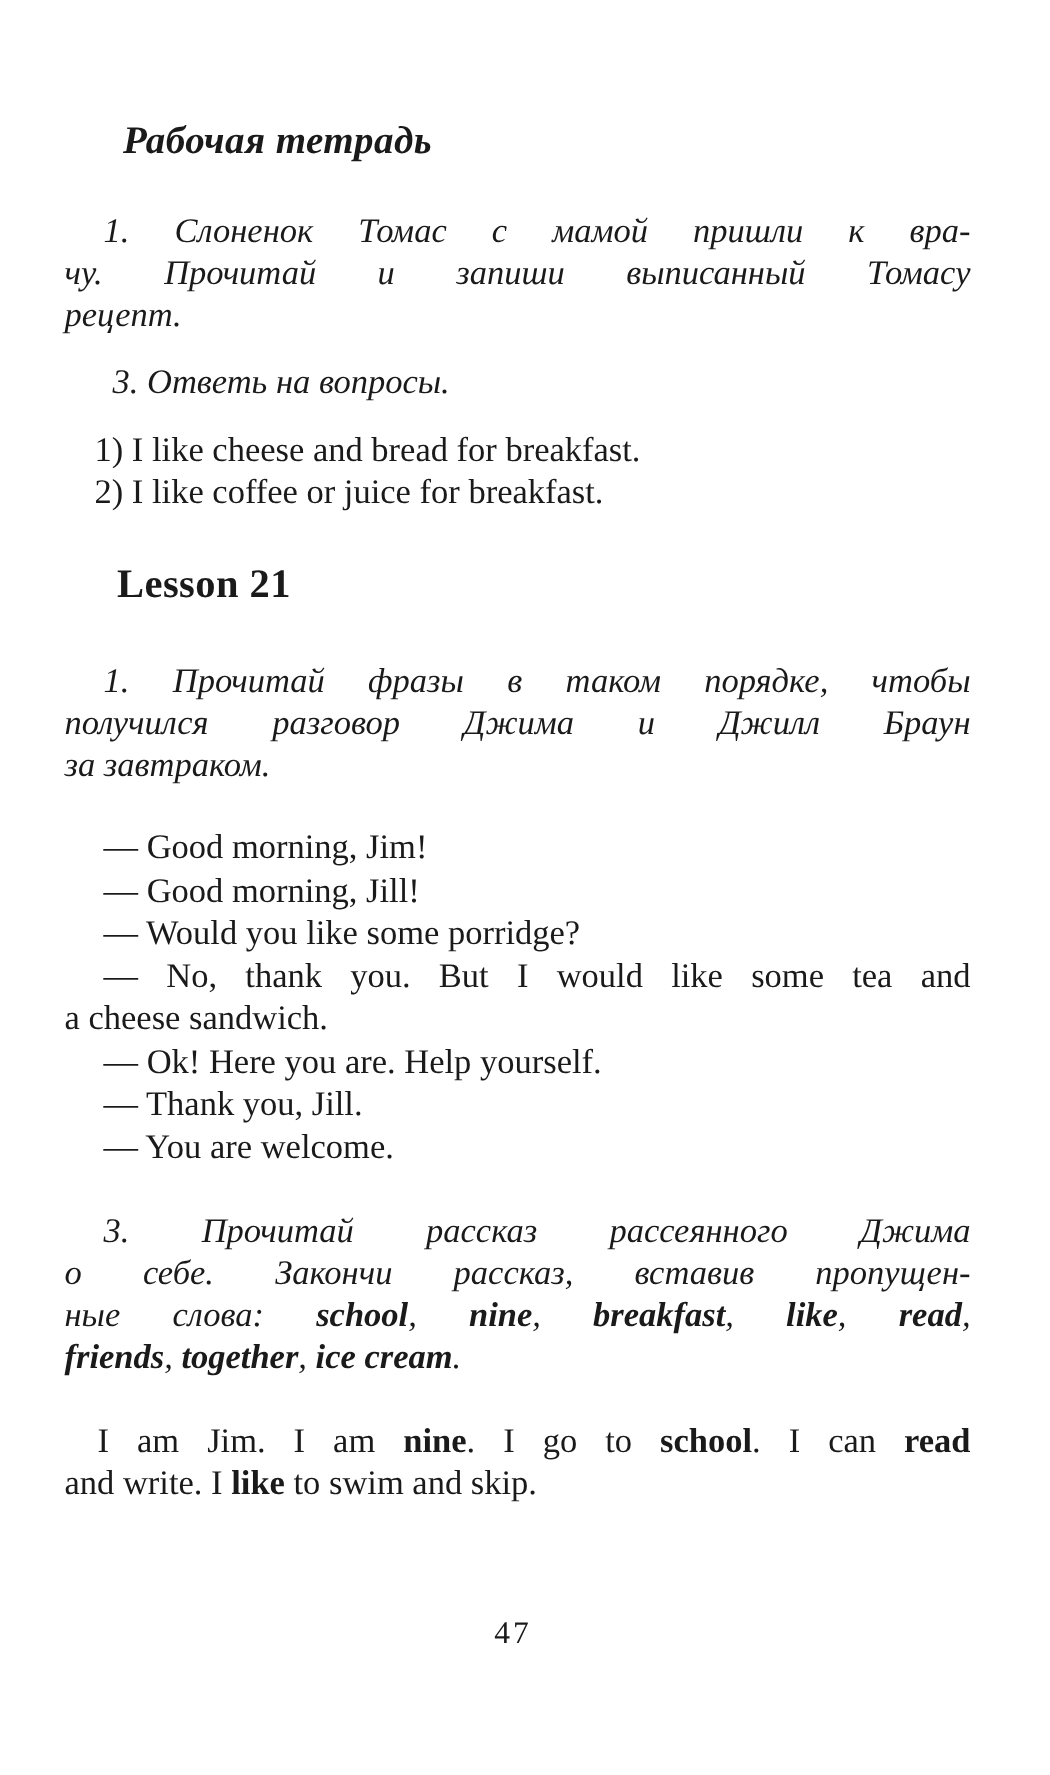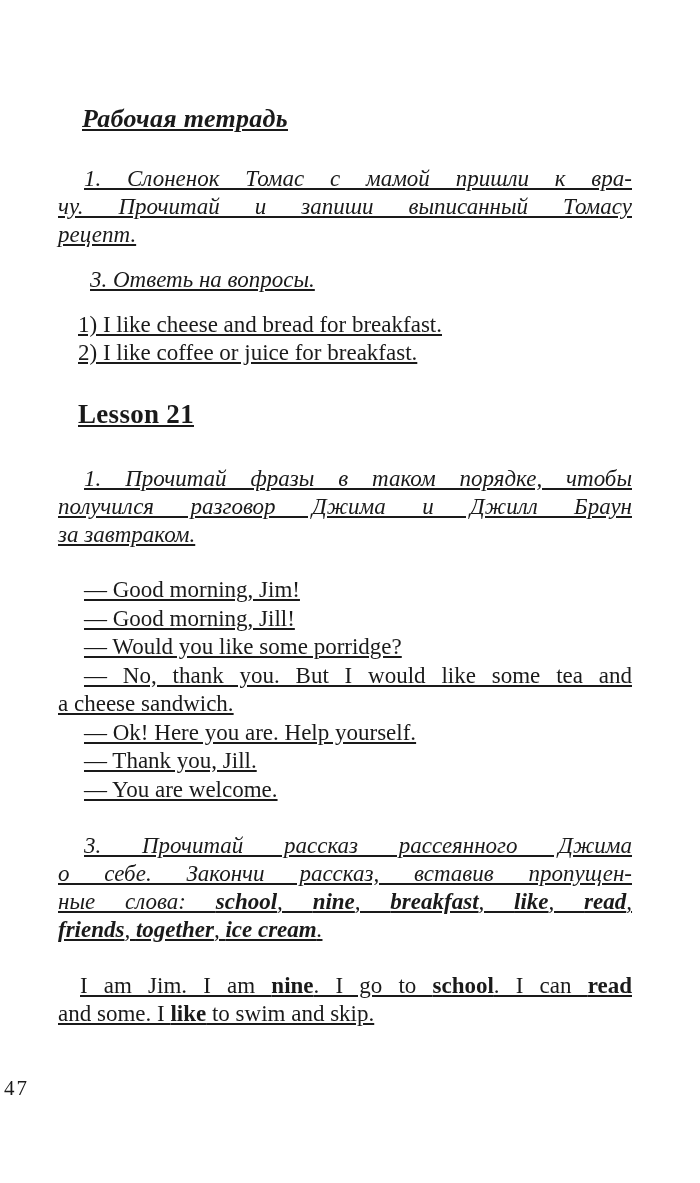--- a/index.html
+++ b/index.html
@@ -9,32 +9,31 @@
     width: 700px;
     height: 1183px;
     background: #ffffff;
     color: #1a1a1a;
     font-family: "Liberation Serif", "DejaVu Serif", serif;
     font-size: 23px;
     line-height: 28px;
     overflow: hidden;
   }
   .content {
-    padding: 105px 52px 0 42px;
-    text-decoration: underline;
+    padding: 80px 52px 0 42px;
   }
   .worktitle {
     font-weight: bold;
     font-style: italic;
     font-size: 26px;
     line-height: 28px;
     margin: 0 0 0 40px;
     letter-spacing: 0.3px;
   }
-  .para { margin: 16px; }
+  .para { margin: 1px; }
   .ru { font-style: italic; }
   
   .jl { text-align: justify; text-align-last: justify; }
   .fi { text-indent: 26px; }
   .task1 { margin-top: 32px; }
   .answer-tea { margin-top: 29px; padding-left: 34px; }
   .task3-heading { margin-top: 17px; padding-left: 32px; }
   .answers { margin-top: 17px; padding-left: 20px; }
   .lesson-title {
     font-weight: bold;
@@ -45,22 +44,23 @@
     letter-spacing: 0.3px;
   }
   .lesson-para1 { margin-top: 34px; }
   .dialogue { margin-top: 27px; line-height: 28.5px; }
   .task3-para { margin-top: 28px; }
   .story { margin-top: 28px; }
   .bw { font-weight: bold; }
   .page-number {
     position: absolute;
     top: 1074px;
-    left: 4px;
+    left: 14px;
     width: 656px; 
+    text-align: center;
     font-size: 21px;
     letter-spacing: 2px;
   }
 </style>
 </head>
 <body>
 
 <div class="page">
   <div class="content">
 
@@ -101,19 +101,19 @@
 
     <div class="para ru task3-para">
       <div class="jl fi">3. Прочитай рассказ рассеянного Джима</div>
       <div class="jl">о себе. Закончи рассказ, вставив пропущен-</div>
       <div class="jl"><span>ные слова: </span><span class="bw">school</span><span>, </span><span class="bw">nine</span><span>, </span><span class="bw">breakfast</span><span>, </span><span class="bw">like</span><span>, </span><span class="bw">read</span><span>,</span></div>
       <div><span class="bw">friends</span><span>, </span><span class="bw">together</span><span>, </span><span class="bw">ice cream</span><span>.</span></div>
     </div>
 
     <div class="para story">
       <div class="jl" style="text-indent:22px"><span>I am Jim. I am </span><span class="bw">nine</span><span>. I go to </span><span class="bw">school</span><span>. I can </span><span class="bw">read</span></div>
-      <div><span>and some. I </span><span class="bw">like</span><span> to swim and skip.</span></div>
+      <div><span>and write. I </span><span class="bw">like</span><span> to swim and skip.</span></div>
     </div>
 
   </div>
 
   <div class="page-number">47</div>
 </div>
 
 </body></html>

